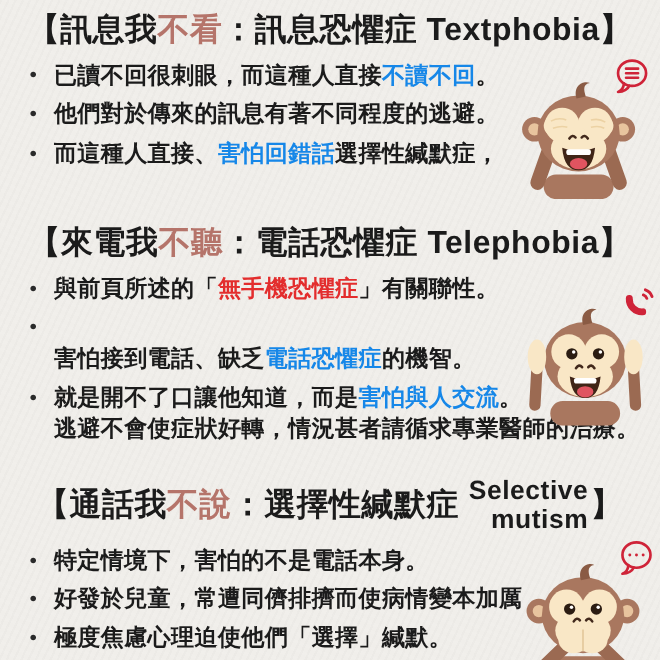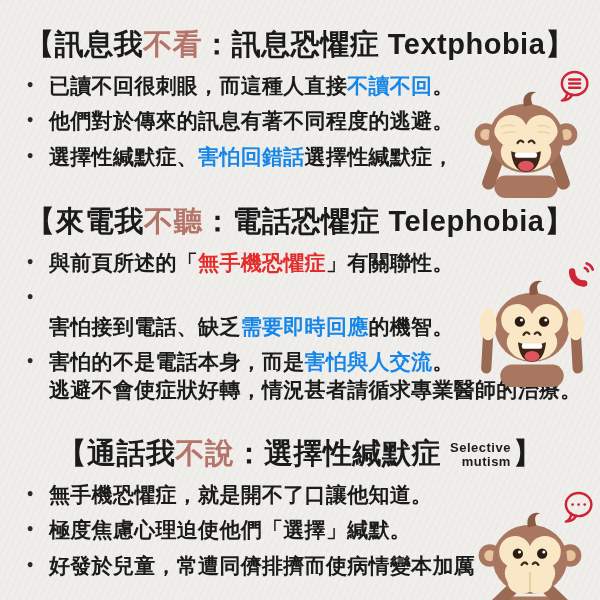--- a/index.html
+++ b/index.html
@@ -8,35 +8,35 @@
     background:#f0eeea;color:#1b1b1b;
     font-family:"Liberation Sans","DejaVu Sans",sans-serif;
   }
   .page::before{
     content:"";position:absolute;inset:0;pointer-events:none;
     background:
       repeating-linear-gradient(115deg,rgba(0,0,0,.014) 0 2px,transparent 2px 6px),
       repeating-linear-gradient(23deg,rgba(255,255,255,.05) 0 3px,transparent 3px 7px);
   }
   .sec{position:absolute;left:0;width:600px;}
-  .sec1{top:8px;margin-top:17px;}  .sec2{top:202px;}  .sec3{top:434px;}
+  .sec1{top:8px;}  .sec2{top:202px;}  .sec3{top:434px;}
   .title{
     margin:0;text-align:center;font-size:29px;font-weight:700;
     letter-spacing:.5px;line-height:1.32;white-space:nowrap;
   }
   .t-default{color:#1b1b1b;}
   .t-accent{color:var(--accent,#b5746a);}
   .t-small-en{
-    display:inline-block;font-size:13px;font-weight:700;line-height:1.1;
+    display:inline-block;font-size:24px;font-weight:700;line-height:1.1;
     white-space:pre;text-align:right;vertical-align:middle;margin:0 2px 0 9px;
   }
   .bullets{list-style:none;margin:9px 0 0 0;padding:0 8px 0 22px;}
   .bullets li{
     position:relative;padding-left:27px;font-size:21px;font-weight:700;
-    line-height:1.34;margin-bottom:7px;letter-spacing:.3px;font-family:Liberation Serif, serif;
+    line-height:1.34;margin-bottom:7px;letter-spacing:.3px;
   }
   .bullets li::before{
     content:"\2022";position:absolute;left:5px;top:1px;
     font-size:18px;color:#2a2a2a;
   }
   .seg-default{color:#1b1b1b;}
   .seg-blue{color:var(--blue,#1687e8);}
   .seg-red{color:var(--red,#e32d2d);text-align:right;}
   .monkey{position:absolute;width:126px;height:146px;}
   .sec1 .monkey{right:6px;top:44px;}
@@ -49,21 +49,21 @@
 </head>
 <body>
 
 <div class="page" style="background: rgb(240, 238, 234); --accent: #b5746a; --blue: #1687e8; --red: #e32d2d; --iconred: #cf2338;">
 
   <section class="sec sec1">
     <h2 class="title"><span class="t-default">【訊息我</span><span class="t-accent">不看</span><span class="t-default">：訊息恐懼症 Textphobia】</span></h2>
     <ul class="bullets">
         <li><span class="seg-default">已讀不回很刺眼，而這種人直接</span><span class="seg-blue">不讀不回</span><span class="seg-default">。</span></li>
         <li><span class="seg-default">他們對於傳來的訊息有著不同程度的逃避。</span></li>
-        <li><span class="seg-default">選擇性緘默症、</span><span class="seg-blue">害怕回錯話</span><span class="seg-default">選擇性緘默症，</span><br></li>
+        <li><span class="seg-default">而這種人直接、</span><span class="seg-blue">害怕回錯話</span><span class="seg-default">選擇性緘默症，</span><br></li>
       </ul>
     <div class="monkey">
       <span class="badge">
         <svg viewBox="0 0 28 28" fill="none" stroke="currentColor" stroke-width="2" stroke-linecap="round" stroke-linejoin="round">
           <ellipse cx="14.5" cy="12" rx="10.5" ry="9.5"></ellipse>
           <path d="M8.5,19.5 C8,23.5 5.5,25.5 4,26 C8.5,26 11.5,23.5 12.5,21.3"></path>
           <path d="M10,8.6 h9 M10,12 h9 M10,15.4 h9"></path>
         </svg>
       </span>
       <svg class="m" viewBox="0 0 120 120">
@@ -89,22 +89,22 @@
         <path d="M33,44 q8,-4 15,-1 M35,51 q8,-3 14,-1" stroke="#ecd2a4" stroke-width="1.5" fill="none"></path>
         <path d="M72,43 q8,-2 14,2 M72,50 q8,-2 13,1" stroke="#ecd2a4" stroke-width="1.5" fill="none"></path>
       </svg>
     </div>
   </section>
 
   <section class="sec sec2">
     <h2 class="title"><span class="t-default">【來電我</span><span class="t-accent">不聽</span><span class="t-default">：電話恐懼症 Telephobia】</span></h2>
     <ul class="bullets">
         <li><span class="seg-default">與前頁所述的「</span><span class="seg-red">無手機恐懼症</span><span class="seg-default">」有關聯性。</span></li>
-        <li><br><span class="seg-default">害怕接到電話、缺乏</span><span class="seg-blue">需要即時回應</span><span class="seg-default">的機智。</span></li>
-        <li><span class="seg-default">害怕的不是電話本身，而是</span><span class="seg-blue">害怕與人交流</span><span class="seg-default">。</span><br><span class="seg-default">逃避不會使症狀好轉，情況甚者請循求專業醫師的治療。</span></li>
+        <li><br><span class="seg-default">害怕接到電話、缺乏</span><span class="seg-blue">電話恐懼症</span><span class="seg-default">的機智。</span></li>
+        <li><span class="seg-default">就是開不了口讓他知道，而是</span><span class="seg-blue">害怕與人交流</span><span class="seg-default">。</span><br><span class="seg-default">逃避不會使症狀好轉，情況甚者請循求專業醫師的治療。</span></li>
       </ul>
     <div class="monkey">
       <span class="badge">
         <svg viewBox="0 0 28 28" fill="none" stroke="currentColor" stroke-linecap="round">
           <path d="M7.5,11 a9.5,9.5 0 0 0 10,10" stroke-width="5.2"></path>
           <path d="M19.5,4.5 a8,8 0 0 1 5,5" stroke-width="2.2"></path>
           <path d="M18,8.3 a4,4 0 0 1 2.6,2.6" stroke-width="2.2"></path>
         </svg>
       </span>
       <svg class="m" viewBox="0 0 120 120">
@@ -128,23 +128,23 @@
         <ellipse cx="13" cy="53" rx="9" ry="17" fill="#f9e7c6"></ellipse>
         <ellipse cx="107" cy="53" rx="9" ry="17" fill="#f9e7c6"></ellipse>
       </svg>
     </div>
   </section>
 
   <section class="sec sec3">
     <h2 class="title"><span class="t-default">【通話我</span><span class="t-accent">不說</span><span class="t-default">：選擇性緘默症</span><span class="t-small-en">Selective
 mutism</span><span class="t-default">】</span></h2>
     <ul class="bullets">
-        <li><span class="seg-default">無手機恐懼症，就是開不了口讓他知道。</span></li>
+        <li><span class="seg-default">特定情境下，害怕的不是電話本身。</span></li>
+        <li><span class="seg-default">好發於兒童，常遭同儕排擠而使病情變本加厲</span></li>
         <li><span class="seg-default">極度焦慮心理迫使他們「選擇」緘默。</span></li>
-        <li><span class="seg-default">好發於兒童，常遭同儕排擠而使病情變本加厲</span></li>
       </ul>
     <div class="monkey">
       <span class="badge">
         <svg viewBox="0 0 28 28" fill="none" stroke="currentColor" stroke-width="2" stroke-linecap="round" stroke-linejoin="round">
           <ellipse cx="14.5" cy="12" rx="10.5" ry="9.5"></ellipse>
           <path d="M8.5,19.5 C8,23.5 5.5,25.5 4,26 C8.5,26 11.5,23.5 12.5,21.3"></path>
           <circle cx="9.5" cy="12" r="1.1" fill="currentColor" stroke="none"></circle>
           <circle cx="14.5" cy="12" r="1.1" fill="currentColor" stroke="none"></circle>
           <circle cx="19.5" cy="12" r="1.1" fill="currentColor" stroke="none"></circle>
         </svg>

